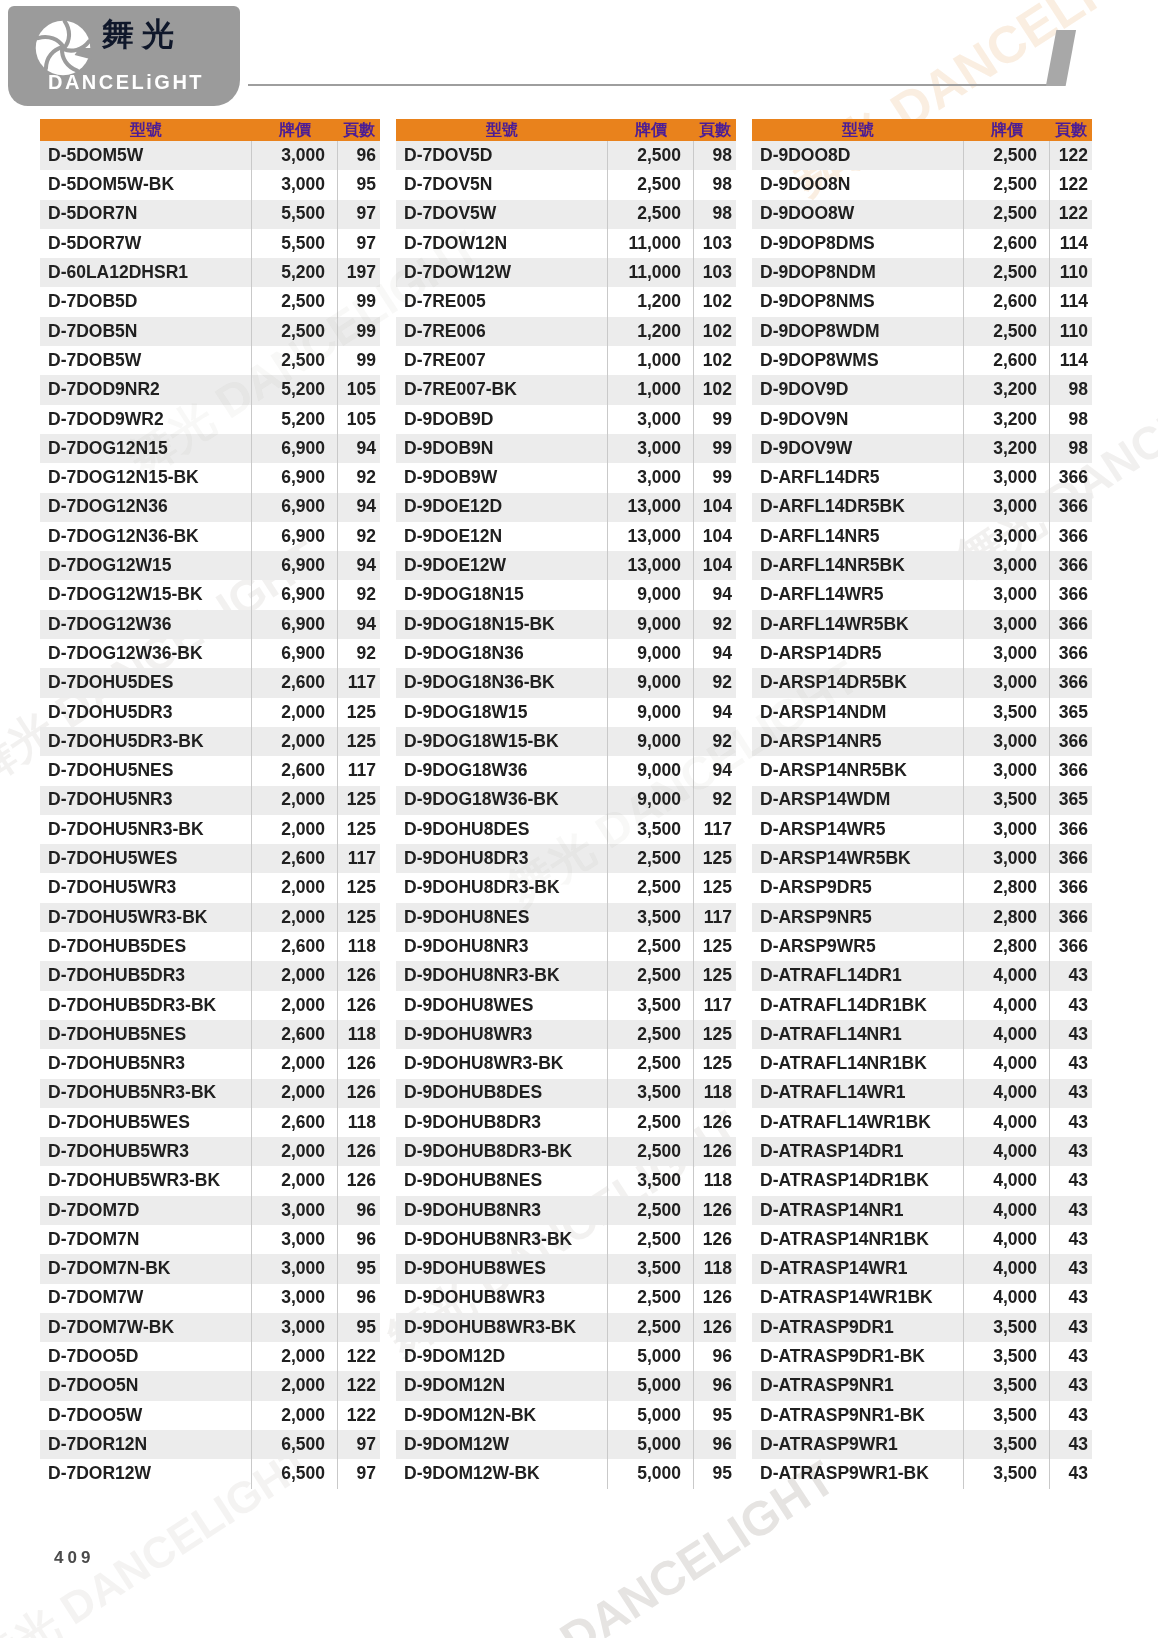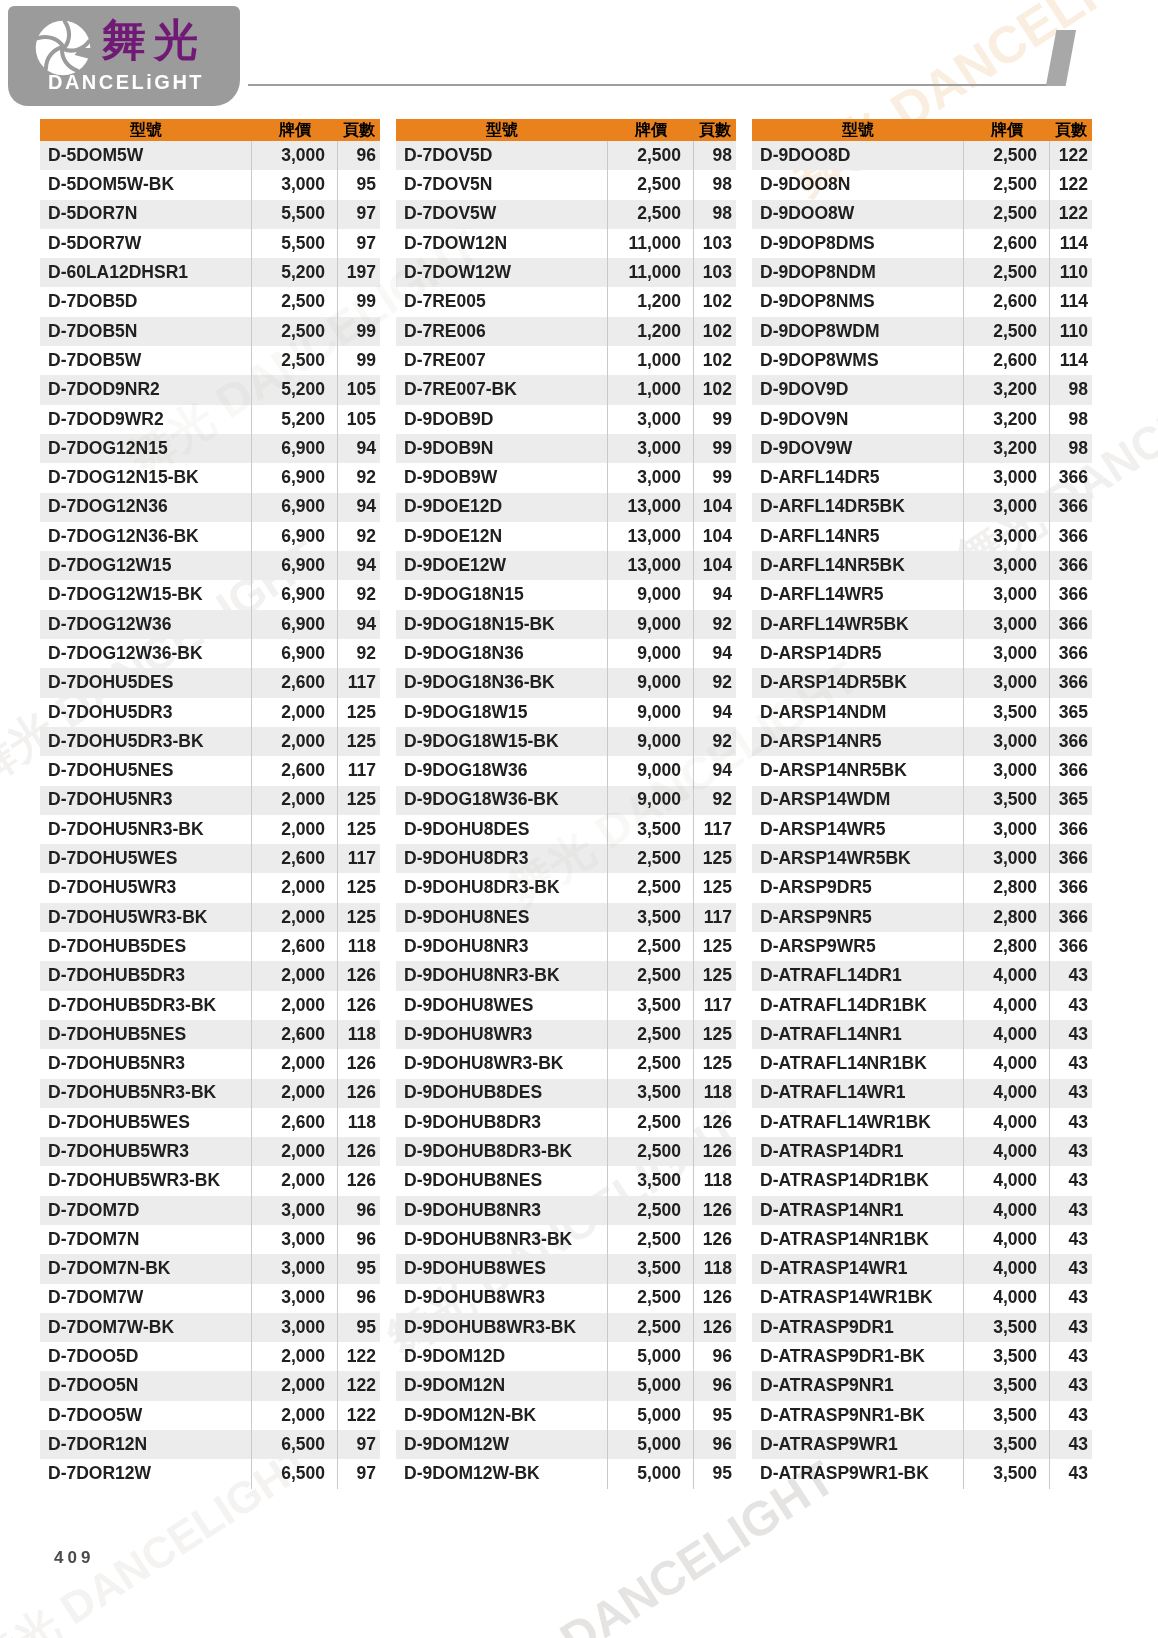--- a/index.html
+++ b/index.html
@@ -8,39 +8,39 @@
     font-family:"Liberation Sans","DejaVu Sans",sans-serif;overflow:hidden;
   }
   
   .logo-box{
     position:absolute;left:8px;top:6px;width:232px;height:100px;
     background:var(--logo-gray,#9B9B9B);
     border-radius:6px 6px 26px 20px;z-index:2;
   }
   .logo-icon{position:absolute;left:26px;top:13px;width:58px;height:58px;}
   .logo-zh{
-    position:absolute;left:94px;top:12px;color:#701a75;font-size:44px;
+    position:absolute;left:94px;top:12px;color:#0f172a;font-size:32px;
     font-weight:bold;letter-spacing:8px;line-height:1;
   }
   .logo-en{
     position:absolute;left:18px;top:66px;width:200px;text-align:center;color:#fff;
     font-size:20px;font-weight:bold;letter-spacing:2.5px;line-height:1;
   }
   
   .top-rule{position:absolute;left:248px;top:84px;width:802px;height:2px;background:#9e9e9e;z-index:1;}
   .top-slash{
     position:absolute;left:1032px;top:30px;width:58px;height:56px;background:#a8a8a8;z-index:1;
     clip-path:polygon(42% 0,76% 0,58% 100%,24% 100%);
   }
   
   .price-table{position:absolute;top:119px;width:340px;z-index:3;}
   .t1{left:40px;} .t2{left:396px;} .t3{left:752px;}
   .thead{
     display:grid;grid-template-columns:212px 86px 42px;height:22px;
-    background:var(--accent,#E9821C);color:#000000;font-size:16px;font-weight:bold;
+    background:var(--accent,#E9821C);color:#4c1d95;font-size:16px;font-weight:bold;
   }
   .thead .hcell{display:flex;align-items:center;justify-content:center;line-height:1;}
   .tbody{width:340px;font-weight:bold;}
   .trow{display:grid;grid-template-columns:212px 86px 42px;height:29.3px;}
   .trow:nth-child(odd){background:#ECECEC;}
   .cell{
     display:flex;align-items:center;font-size:17.5px;color:#202020;
     line-height:1;white-space:nowrap;overflow:hidden;
   }
   .cell.c0{padding-left:8px;border-right:1px solid #c9c9c9;}

